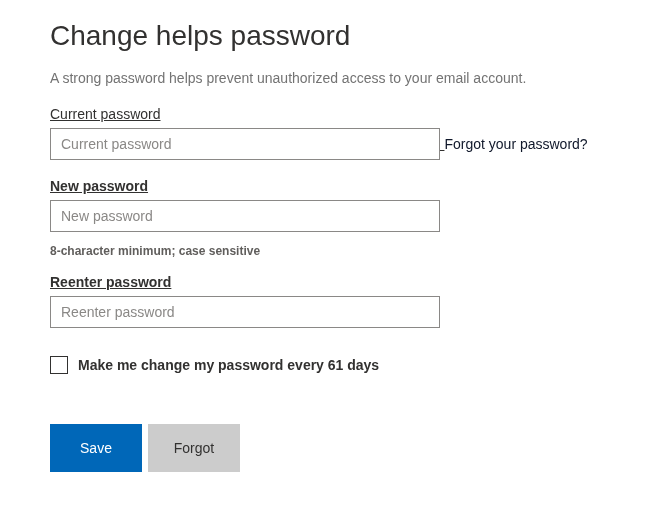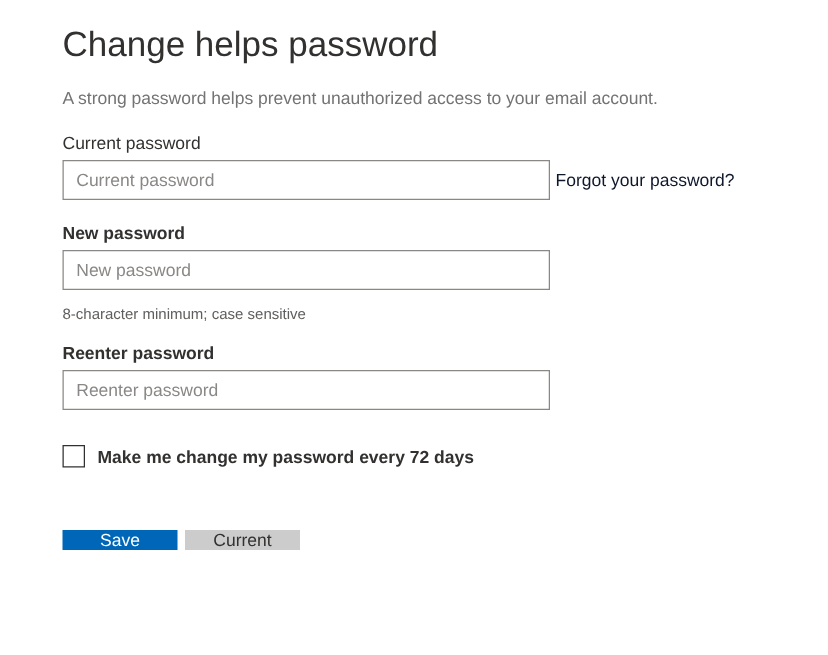--- a/index.html
+++ b/index.html
@@ -21,20 +21,21 @@
       color: #323130;
       margin-bottom: 18px;
     }
     .description {
       font-size: 14px;
       color: #737373;
       margin-bottom: 20px;
     }
     .field-group {
       margin-bottom: 12px;
+      text-decoration: underline;
     }
     .field-label {
       font-size: 14px;
       color: #323130;
       margin-bottom: 6px;
       display: block;
     }
     .field-label.bold {
       font-weight: 600;
     }
@@ -59,20 +60,21 @@
       text-decoration: none;
     }
     .new-pw-group {
       margin-top: 18px;
     }
     .hint {
       font-size: 12px;
       color: #605e5c;
       margin-top: 8px;
       margin-bottom: 16px;
+      font-weight: bold;
     }
     .reenter-group {
       margin-bottom: 28px;
     }
     .checkbox-row {
       display: flex;
       align-items: center;
       margin-bottom: 50px;
     }
     .checkbox-box {
@@ -87,21 +89,21 @@
       font-size: 14px;
       font-weight: 600;
       color: #323130;
     }
     .button-row {
       display: flex;
       gap: 6px;
     }
     .btn {
       width: 92px;
-      height: 16px;
+      height: 48px;
       border: none;
       font-size: 14px;
       font-family: inherit;
       cursor: pointer;
     }
     .btn-primary {
       background: #0067b8;
       color: #ffffff;
     }
     .btn-secondary {
@@ -129,19 +131,19 @@
 
 <p class="hint">8-character minimum; case sensitive</p>
 
 <div class="field-group reenter-group">
   <label class="field-label bold">Reenter password</label>
   <input type="password" class="text-input" placeholder="Reenter password" style="">
 </div>
 
 <div class="checkbox-row">
   <div class="checkbox-box"></div>
-  <span class="checkbox-label">Make me change my password every 72 days</span>
+  <span class="checkbox-label">Make me change my password every 61 days</span>
 </div>
 
 <div class="button-row">
   <button class="btn btn-primary">Save</button>
-  <button class="btn btn-secondary">Current</button>
+  <button class="btn btn-secondary">Forgot</button>
 </div>
 
 </body></html>

